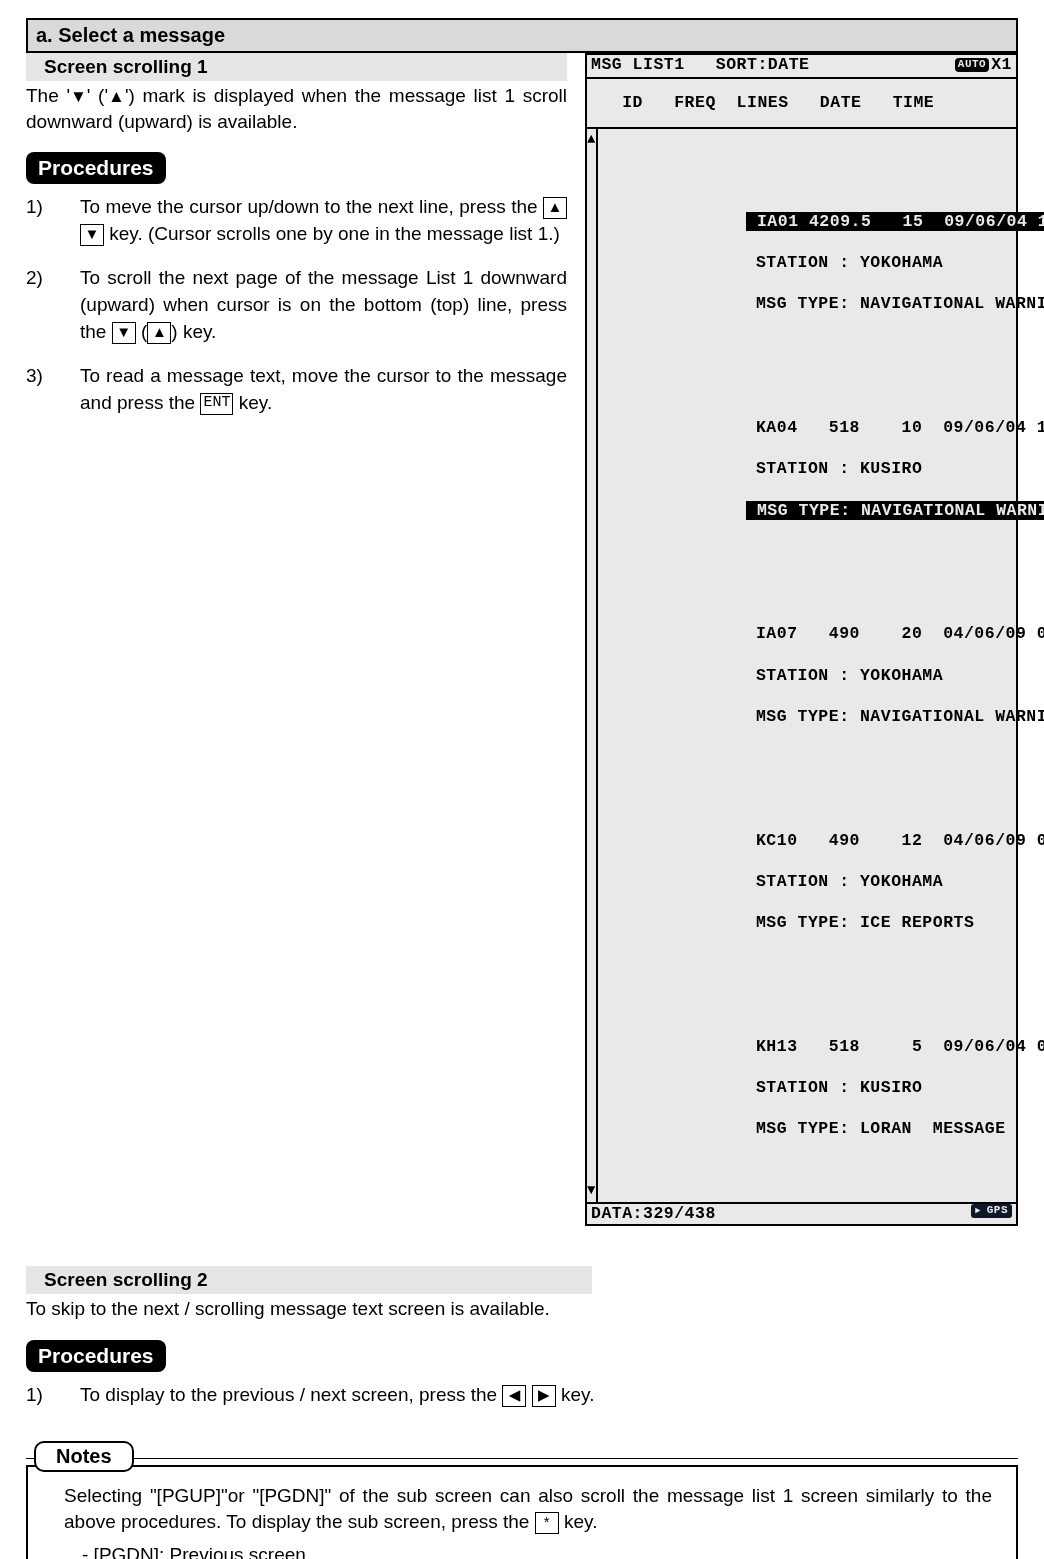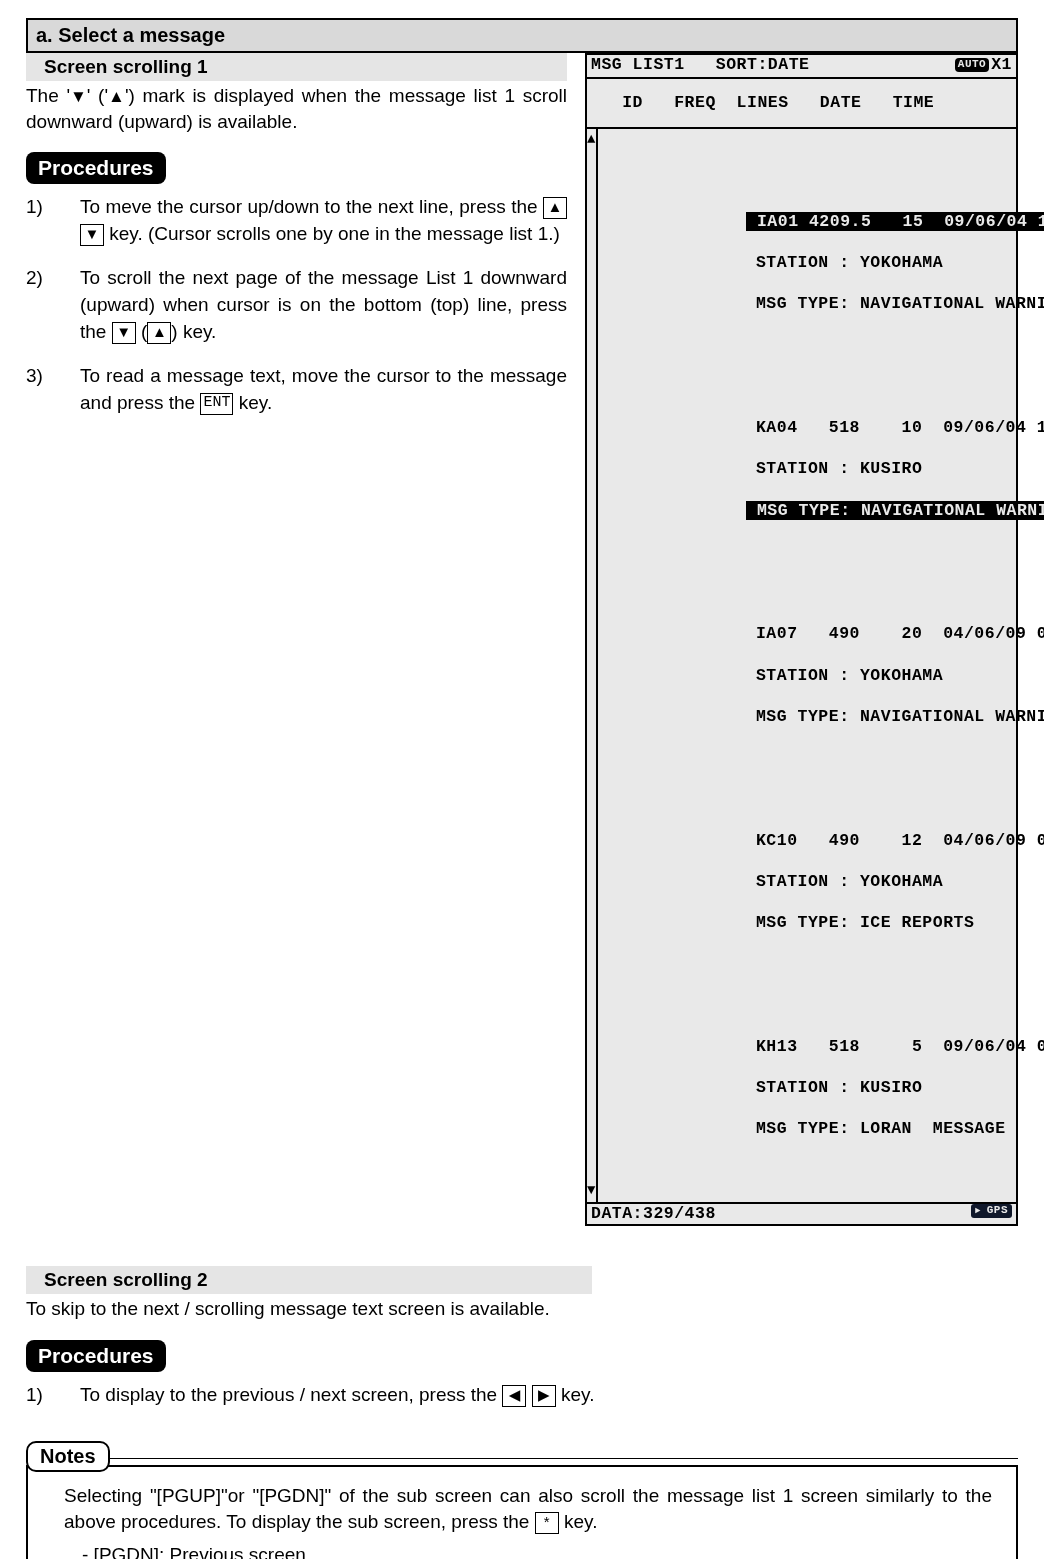--- a/index.html
+++ b/index.html
@@ -108,24 +108,24 @@
 
   .notes-box {
     margin-top: 16px;
   }
   .notes-label {
     display: inline-block;
     border: 2px solid #000;
     border-radius: 10px;
     font-weight: bold;
     font-size: 20px;
-    padding: 2px 12px;
+    padding: 2px 20px;
     position: relative;
     top: 14px;
-    left: 0;
+    left: 8px;
     background: #fff;
     z-index: 2;
   }
   .notes-rule {
     border-top: 1.5px solid #000;
     margin-top: 0;
     margin-left: 0;
   }
   .notes-body {
     border: 2px solid #000;

